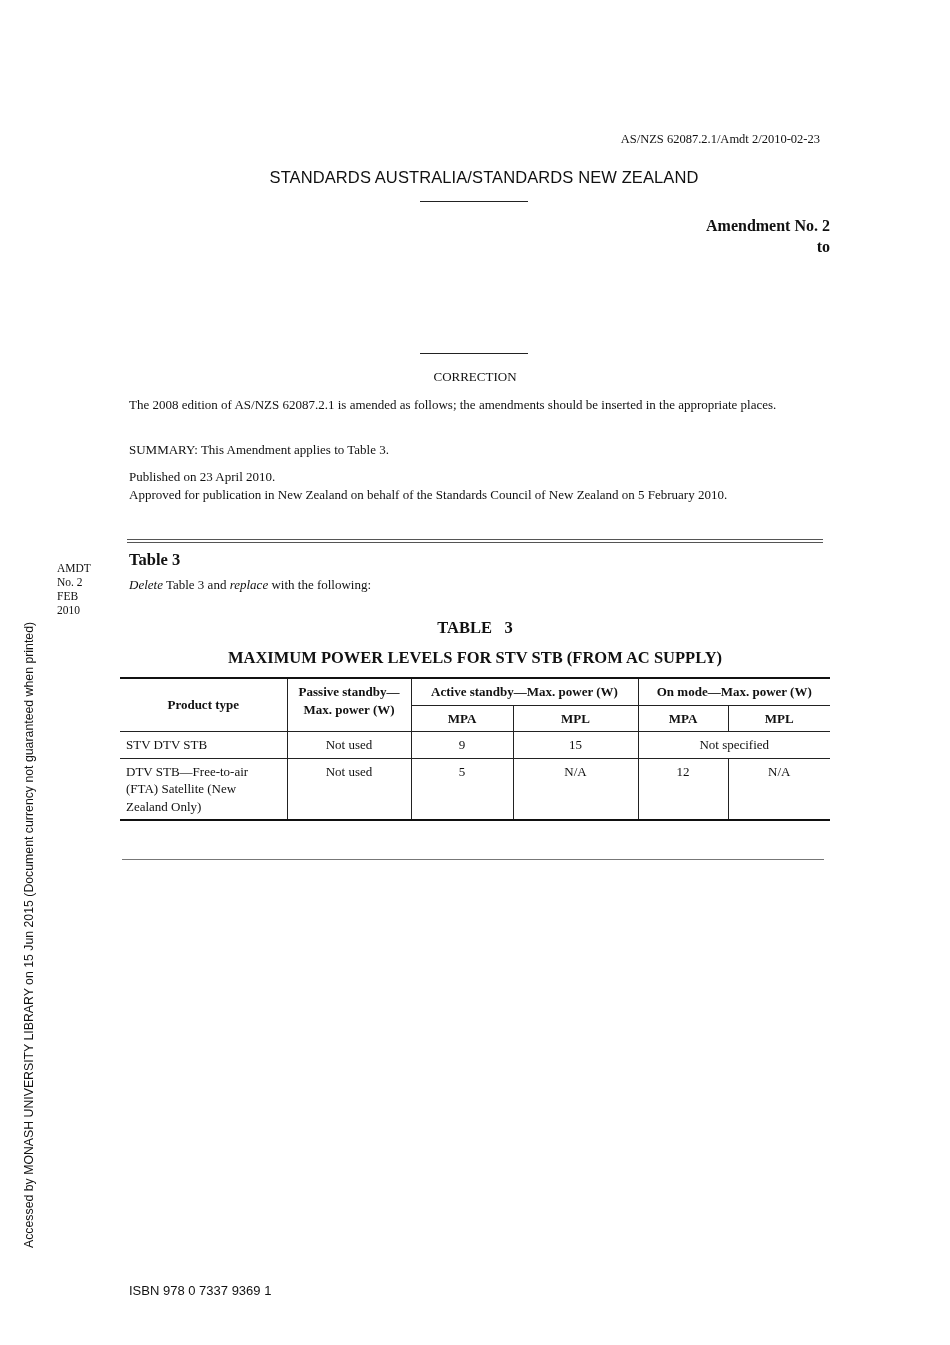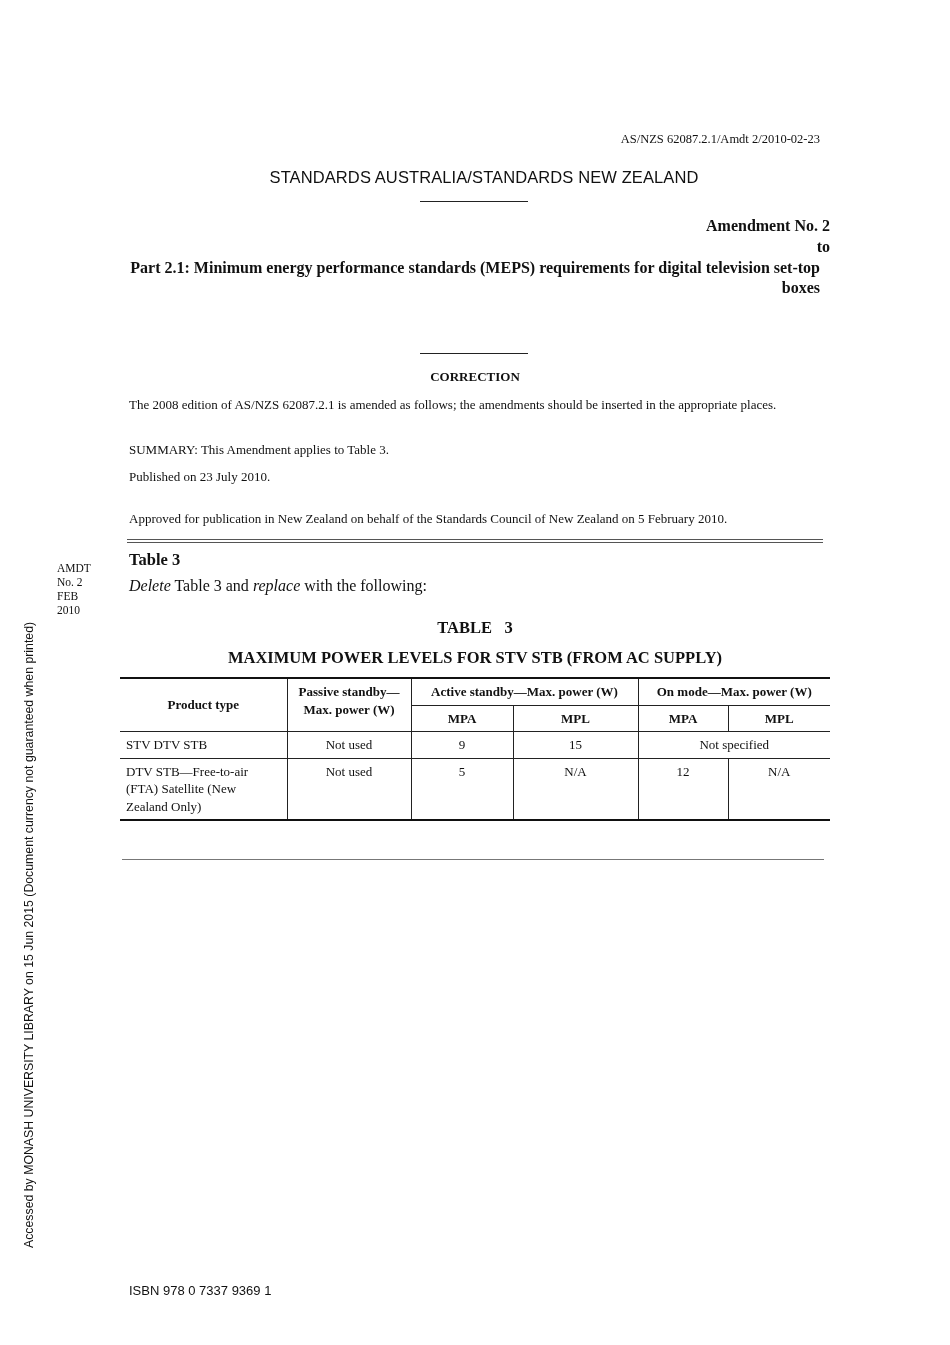--- a/index.html
+++ b/index.html
@@ -2,27 +2,27 @@
 <html><head>
 <meta charset="utf-8">
 <style>
   html, body { margin: 0; padding: 0; background: #ffffff; }
   body { width: 950px; height: 1345px; position: relative; overflow: hidden; color: #111; font-family: "Liberation Serif", serif; }
   .abs { position: absolute; }
   .ref { right: 130px; top: 132px; font-size: 12.5px; }
   .org { left: 9px; width: 950px; top: 168px; text-align: center; font-family: "Liberation Sans", sans-serif; font-size: 16.5px; letter-spacing: 0.1px; }
   .rule-short { left: 420px; width: 108px; border-top: 1px solid #222; height: 0; }
   .title-block { left: 120px; width: 710px; top: 216px; text-align: right; font-weight: bold; font-size: 16px; line-height: 20.8px; }
-  .correction { left: 0; width: 950px; top: 369px; text-align: center; font-weight: bold; font-size: 13px; }
+  .correction { left: 0; width: 950px; top: 369px; text-align: center; font-weight: normal; font-size: 13px; }
   .para { left: 129px; width: 692px; font-size: 13px; line-height: 17.5px; text-align: justify; }
   .rule-double { left: 127px; width: 696px; height: 2px; border-top: 1px solid #555; border-bottom: 1px solid #555; }
   .rule-single { left: 122px; width: 702px; border-top: 1px solid #777; height: 0; }
   .margin-note { left: 57px; top: 561px; font-size: 11.5px; line-height: 14px; }
   .section-head { left: 129px; top: 550px; font-weight: bold; font-size: 16.5px; }
-  .instr { left: 129px; top: 577px; font-size: 16px; }
+  .instr { left: 129px; top: 577px; font-size: 13px; }
   .instr i { font-style: italic; }
   .tbl-caption { left: 0; width: 950px; text-align: center; font-weight: bold; font-size: 16.5px; }
   .side-text { left: 22px; top: 1248px; transform-origin: 0 0; transform: rotate(-90deg); font-family: "Liberation Sans", sans-serif; font-size: 12.3px; white-space: nowrap; }
   .isbn { left: 129px; top: 1283px; font-family: "Liberation Sans", sans-serif; font-size: 13px; }
   table.data { position: absolute; left: 120px; top: 677px; width: 710px; border-collapse: collapse; font-size: 13px; table-layout: fixed; }
   table.data th, table.data td { border: 1px solid #222; padding: 4px 6px; vertical-align: top; }
   table.data th { font-weight: bold; text-align: center; line-height: 17.5px; }
   table.data td { line-height: 17.5px; }
   table.data td.c { text-align: center; }
   table.data tr.head-top th { border-top: 2px solid #111; }
@@ -34,29 +34,28 @@
 </head>
 <body>
 
 <div class="abs ref">AS/NZS 62087.2.1/Amdt 2/2010-02-23</div>
 <div class="abs org">STANDARDS AUSTRALIA/STANDARDS NEW ZEALAND</div>
 <div class="abs rule-short" style="top:201px;"></div>
 
 <div class="abs title-block">
   <div>Amendment No. 2</div>
   <div>to</div>
-  <div style="padding:0 10px;">Part 2.1: Minimum energy performance standards (MEPS) requirements for digital television set-top boxes</div>
 </div>
 <div class="abs rule-short" style="top:353px;"></div>
 
 <div class="abs correction">CORRECTION</div>
 <div class="abs para" style="top:396px;">The 2008 edition of AS/NZS 62087.2.1 is amended as follows; the amendments should be inserted in the appropriate places.</div>
 <div class="abs para" style="top:441px;">SUMMARY:   This Amendment applies to Table 3.</div>
-<div class="abs para" style="top:468px;">Published on 23 July 2010.</div>
-<div class="abs para" style="top:486px;margin-top:24px;">Approved for publication in New Zealand on behalf of the Standards Council of New Zealand on 5 February 2010.</div>
+<div class="abs para" style="top:468px;">Published on 23 April 2010.</div>
+<div class="abs para" style="top:486px;">Approved for publication in New Zealand on behalf of the Standards Council of New Zealand on 5 February 2010.</div>
 
 <div class="abs rule-double" style="top:539px;"></div>
 
 <div class="abs margin-note">
   <div>AMDT</div>
   <div>No. 2</div>
   <div>FEB</div>
   <div>2010</div>
 </div>
 

